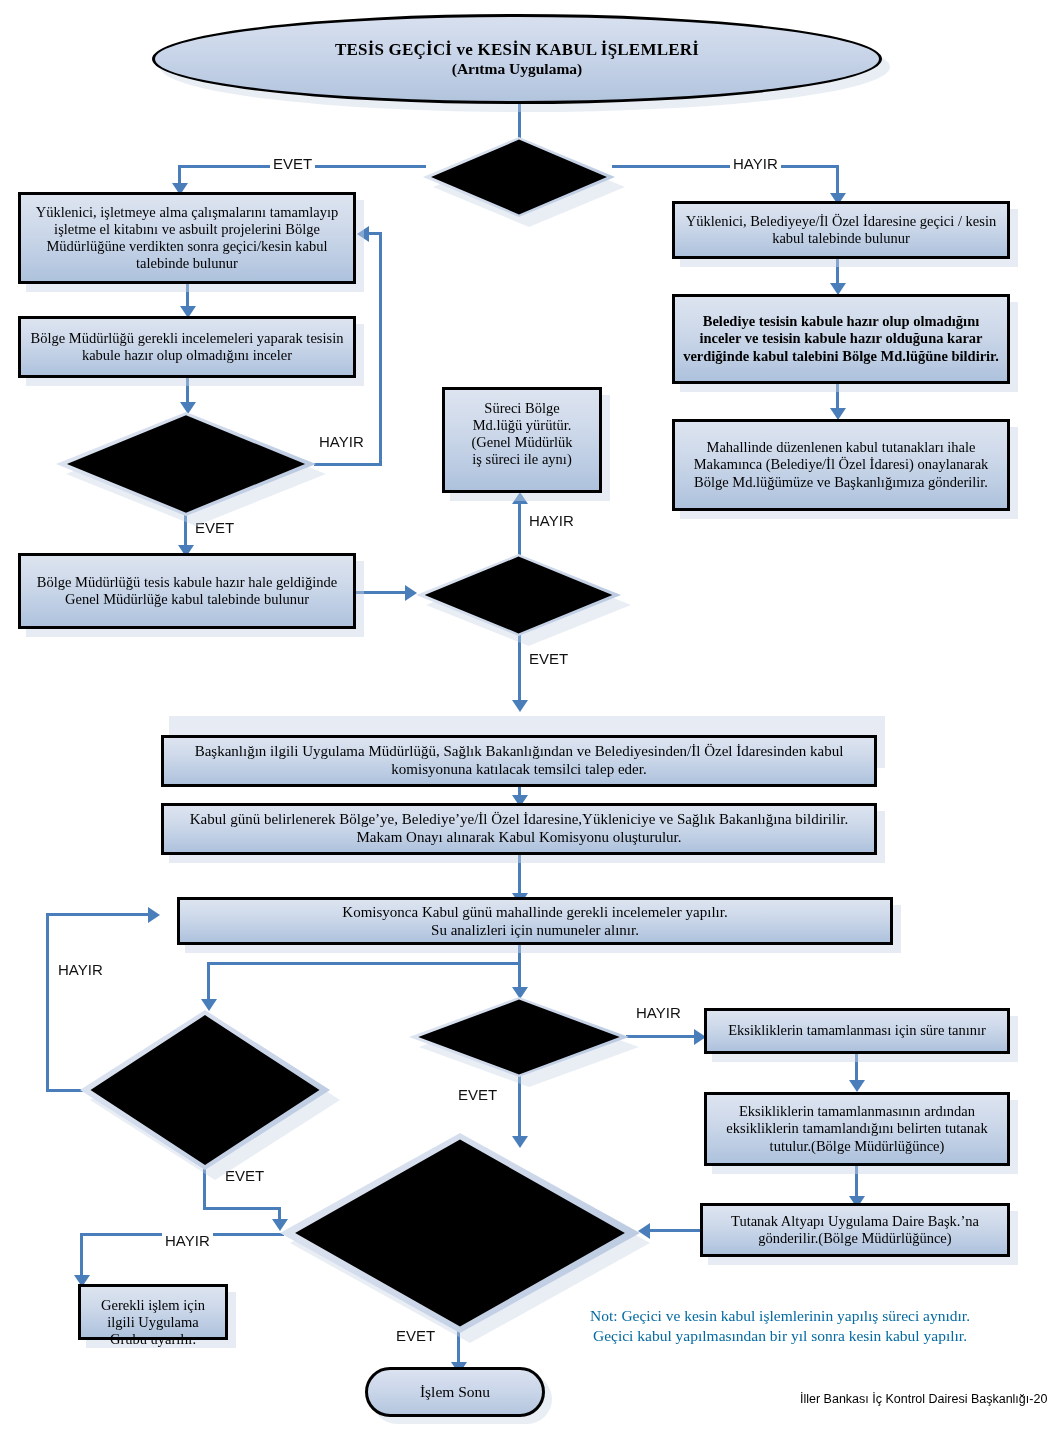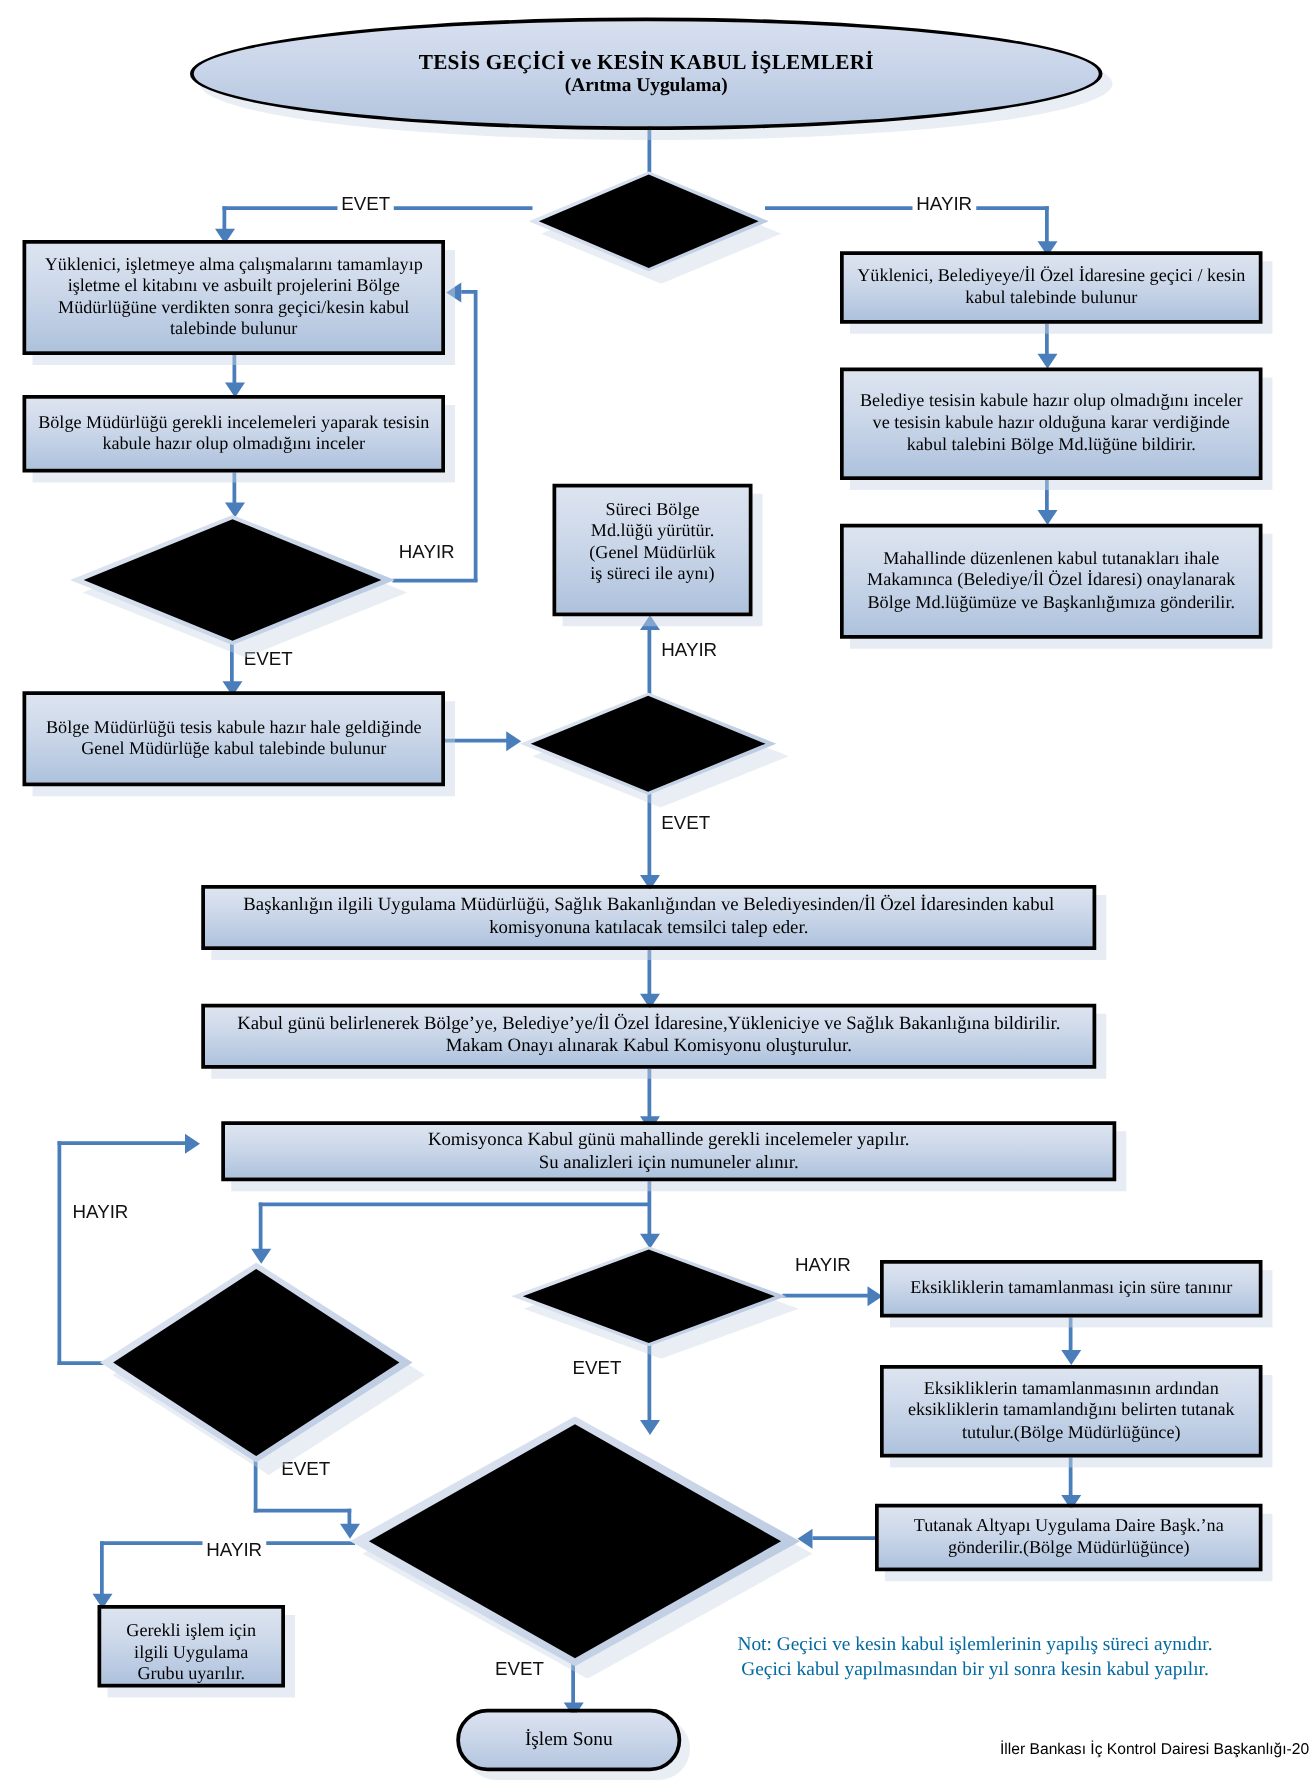--- a/index.html
+++ b/index.html
@@ -231,21 +231,21 @@
   <div class="arr right" style="left:405px; top:585px;"></div>
 
   <div class="proc-wrap" style="left:672px; top:201px; width:338px; height:58px;">
     <div class="proc" style="width:100%; height:100%; font-size:14.5px;">Yüklenici, Belediyeye/İl Özel İdaresine geçici / kesin kabul talebinde bulunur</div>
   </div>
 
   <div class="ln v" style="left:836px; top:259px; height:26px;"></div>
   <div class="arr down" style="left:830px; top:283px;"></div>
 
   <div class="proc-wrap" style="left:672px; top:294px; width:338px; height:90px;">
-    <div class="proc" style="width:100%; height:100%; font-size:14.5px;">Belediye tesisin kabule hazır olup olmadığını inceler ve tesisin kabule hazır olduğuna karar verdiğinde kabul talebini Bölge Md.lüğüne bildirir.</div>
+    <div class="proc" style="width:100%; height:100%; font-size:14.5px;font-weight:bold;">Belediye tesisin kabule hazır olup olmadığını inceler ve tesisin kabule hazır olduğuna karar verdiğinde kabul talebini Bölge Md.lüğüne bildirir.</div>
   </div>
 
   <div class="ln v" style="left:836px; top:384px; height:26px;"></div>
   <div class="arr down" style="left:830px; top:408px;"></div>
 
   <div class="proc-wrap" style="left:672px; top:419px; width:338px; height:92px;">
     <div class="proc" style="width:100%; height:100%; font-size:14.5px;">Mahallinde düzenlenen kabul tutanakları ihale Makamınca  (Belediye/İl Özel İdaresi) onaylanarak Bölge Md.lüğümüze ve Başkanlığımıza gönderilir.</div>
   </div>
 
   <div class="proc-wrap" style="left:442px; top:387px; width:160px; height:106px;">
@@ -270,21 +270,21 @@
         <div>Merkez’de mi?</div>
       </div>
     </div>
   </div>
 
   <div class="ln v" style="left:518px; top:634px; height:70px;"></div>
   <div class="arr down" style="left:512px; top:700px;"></div>
   <div class="elabel" style="left:526px; top:650px;">EVET</div>
 
   <div class="proc-wrap" style="left:161px; top:708px; width:716px; height:52px;">
-    <div class="proc" style="width:100%; height:100%; font-size:15px;">Başkanlığın ilgili Uygulama Müdürlüğü, Sağlık Bakanlığından ve Belediyesinden/İl Özel İdaresinden kabul komisyonuna katılacak temsilci talep eder.</div>
+    <div class="proc" style="width:100%; height:100%; font-size:15px;margin-top:27px;">Başkanlığın ilgili Uygulama Müdürlüğü, Sağlık Bakanlığından ve Belediyesinden/İl Özel İdaresinden kabul komisyonuna katılacak temsilci talep eder.</div>
   </div>
 
   <div class="ln v" style="left:518px; top:760px; height:38px;"></div>
   <div class="arr down" style="left:512px; top:795px;"></div>
 
   <div class="proc-wrap" style="left:161px; top:803px; width:716px; height:52px;">
     <div class="proc" style="width:100%; height:100%; font-size:15px;">Kabul günü belirlenerek  Bölge’ye, Belediye’ye/İl Özel İdaresine,Yükleniciye ve Sağlık Bakanlığına bildirilir. Makam Onayı alınarak Kabul Komisyonu oluşturulur.</div>
   </div>
 
   <div class="ln v" style="left:518px; top:855px; height:42px;"></div>
@@ -381,21 +381,21 @@
         <div>edildi mi?</div>
       </div>
     </div>
   </div>
 
   <div class="ln h" style="left:80px; top:1233px; width:204px;"></div>
   <div class="ln v" style="left:80px; top:1233px; height:45px;"></div>
   <div class="arr down" style="left:74px; top:1275px;"></div>
   <div class="elabel" style="left:162px; top:1232px;">HAYIR</div>
 
-  <div class="proc-wrap" style="left:78px; top:1284px; width:150px; height:66px;">
+  <div class="proc-wrap" style="left:78px; top:1284px; width:150px; height:56px;">
     <div class="proc" style="width:100%; height:100%; font-size:14.5px; display:block; padding-top:10px;">
       <div>Gerekli işlem için</div>
       <div>ilgili Uygulama</div>
       <div>Grubu uyarılır.</div>
     </div>
   </div>
 
   <div class="ln v" style="left:457px; top:1331px; height:34px;"></div>
   <div class="arr down" style="left:451px; top:1362px;"></div>
   <div class="elabel" style="left:393px; top:1327px;">EVET</div>

